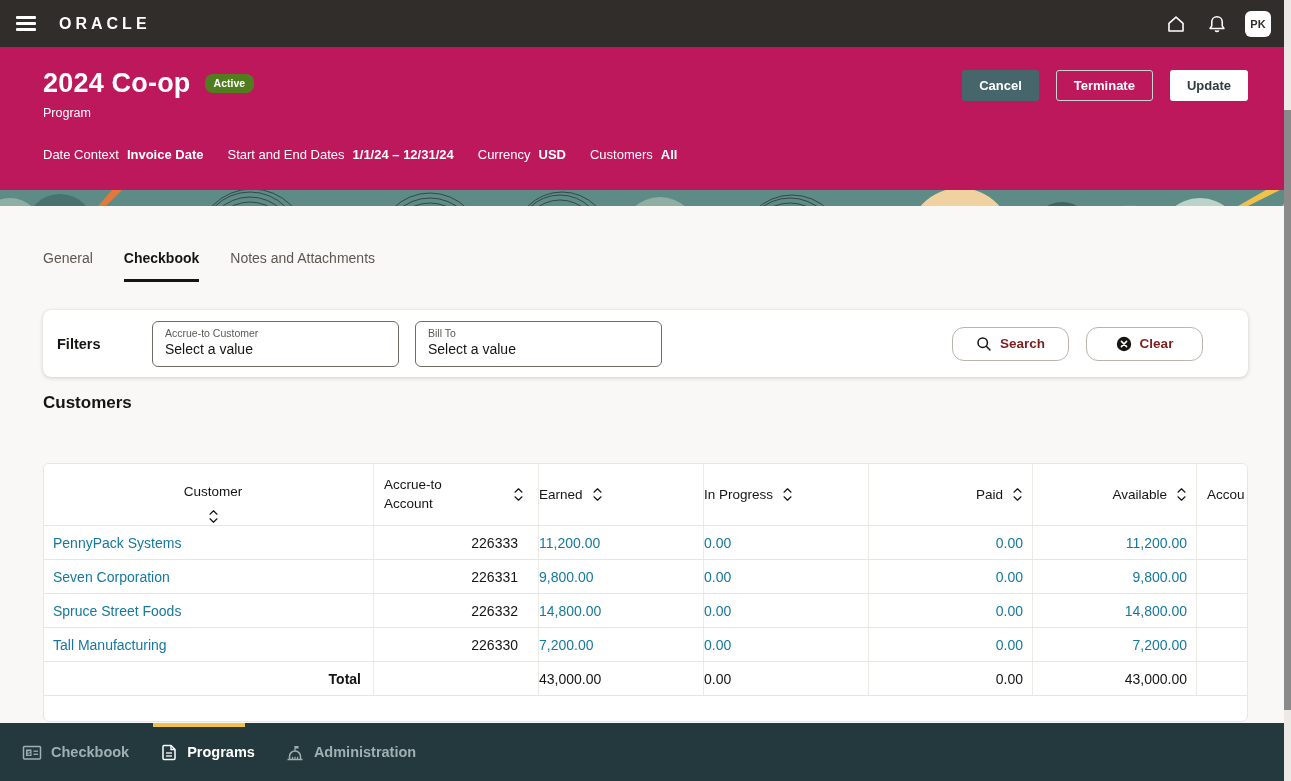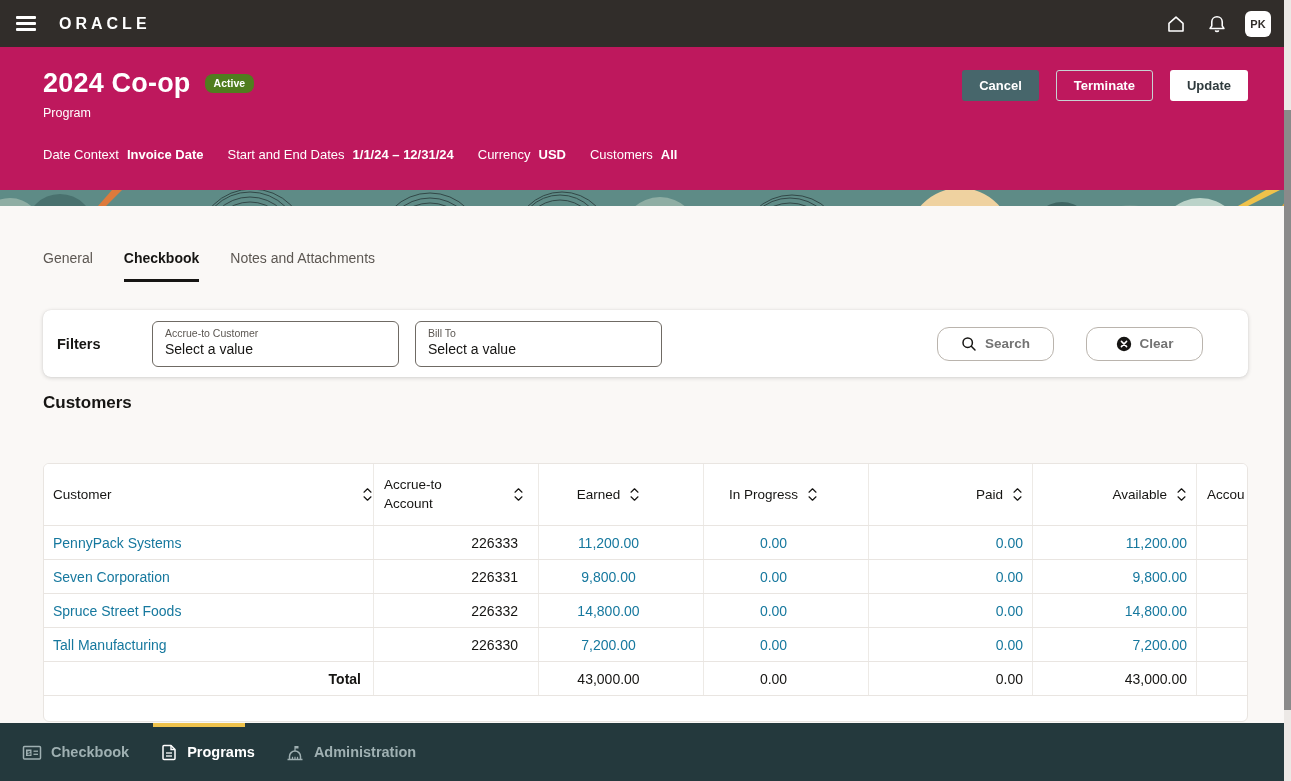--- a/index.html
+++ b/index.html
@@ -42,38 +42,38 @@
   .tab.active { color:#161513; font-weight:700; border-bottom-color:#161513; }
 
   
   .filters-card { position:absolute; left:43px; top:310px; width:1205px; height:67px; background:#fff; border-radius:8px;
     box-shadow:0 1px 4px rgba(0,0,0,.16), 0 0 1px rgba(0,0,0,.12); display:flex; align-items:center; }
   .filters-title { margin-left:14px; width:95px; font-size:14.5px; font-weight:700; }
   .filter-field { width:247px; height:46px; border:1px solid #6F6A64; border-radius:6px; padding:5px 12px; margin-right:16px; background:#fff; cursor:pointer; }
   .filter-field .flabel { font-size:10.5px; color:#5C5752; }
   .filter-field .fvalue { font-size:14px; color:#161513; margin-top:2px; }
   .filters-actions { margin-left:auto; margin-right:45px; display:flex; gap:17px; }
-  .btn-light { height:34px; width:117px; justify-content:center; background:#fff; border:1px solid #BAB4AD; border-radius:12px; color:#737373; font-weight:600; font-size:13.5px; display:flex; align-items:center; gap:8px; cursor:pointer;margin-left:15px; }
+  .btn-light { height:34px; width:117px; justify-content:center; background:#fff; border:1px solid #BAB4AD; border-radius:12px; color:#7f1d1d; font-weight:600; font-size:13.5px; display:flex; align-items:center; gap:8px; cursor:pointer; }
 
   
   .section-heading { position:absolute; left:43px; top:393px; font-size:17px; font-weight:800; }
   .items-count { position:absolute; left:44px; top:432px; font-size:11px;margin-top:48px; }
 
   .table-card { position:absolute; left:43px; top:463px; width:1205px; height:259px; background:#fff; border:1px solid #E9E5E1; border-radius:6px; overflow:hidden; }
   .trow { display:flex; border-bottom:1px solid #E9E5E1; background:#fff; }
   .thead { height:62px; }
   .brow { height:34px; }
   .tcell { border-right:1px solid #EDEAE6; display:flex; align-items:center; font-size:14px; color:#161513; overflow:hidden; white-space:nowrap; }
   .c0 { width:330px; padding-left:9px; }
   .c1 { width:165px; justify-content:flex-end; padding-right:20px; }
-  .c2, .c3 { width:165px; justify-content:center; padding-right:25px; }
+  .c2, .c3 { width:165px; justify-content:flex-start; padding-right:25px; }
   .c4, .c5 { width:164px; justify-content:flex-end; padding-right:9px; }
   .c6 { flex:1; border-right:none; padding-left:10px; }
   .thead .tcell { font-size:13.5px; cursor:pointer; }
-  .thead .c0 { justify-content:space-between; gap:9px; }
+  .thead .c0 { justify-content:flex-end; gap:9px;flex-direction:column; }
   .thead .c1 { justify-content:space-between; padding:0 14px 0 10px; white-space:normal; }
   .thead .c1 .hlabel { width:84px; line-height:1.35; }
   .thead .hgroup { display:flex; align-items:center; gap:9px; }
   .link { color:#16789E; cursor:pointer; }
   .total-label { font-weight:700; padding-right:12px; }
   .total-val { font-weight:400; }
 
   
   .bottom-nav { position:absolute; left:0; top:723px; width:1291px; height:58px; background:#24393D; display:flex; align-items:center; padding-left:22px; gap:30px; }
   .nav-item { display:flex; align-items:center; gap:9px; font-size:14.5px; font-weight:600; color:#9FB0B2; cursor:pointer; }

